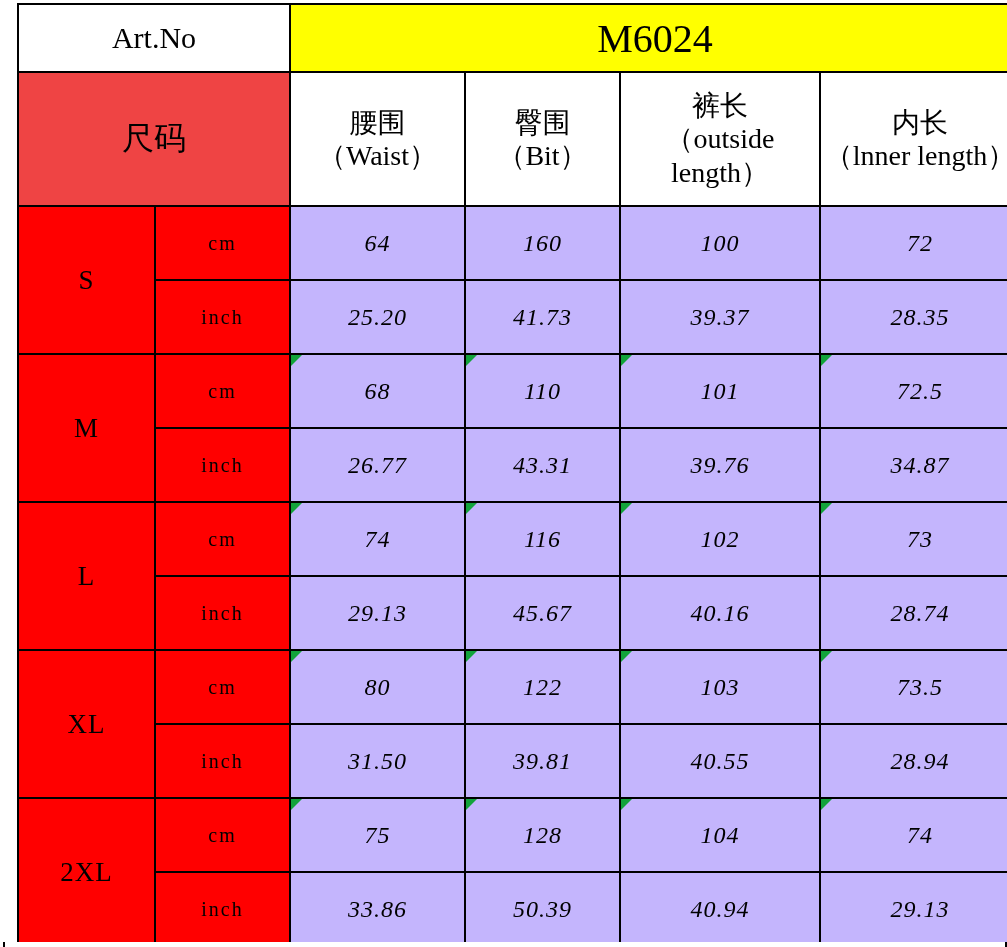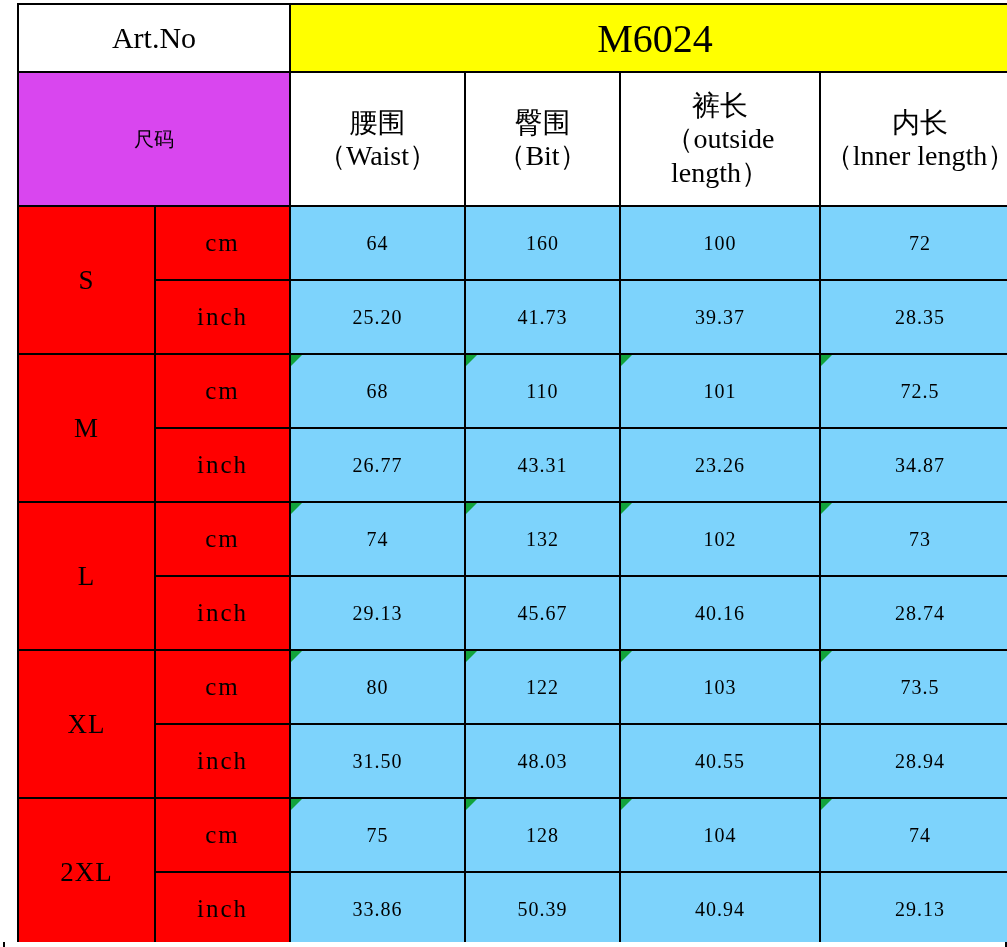--- a/index.html
+++ b/index.html
@@ -50,22 +50,22 @@
     font-size: 30px;
     height: 66px;
   }
   .artno-value {
     background: #ffff00;
     font-size: 40px;
     height: 66px;
   }
   
   .size-head {
-    background: #d946ef;
-    font-size: 20px;
+    background: #ef4444;
+    font-size: 32px;
     height: 132px;
   }
   .measure-head {
     background: #ffffff;
     font-size: 28px;
     line-height: 1.18;
     height: 132px;
     padding: 2px 4px;
     word-break: break-word;
   }
@@ -73,30 +73,31 @@
   .measure-head .en { display: block; }
 
   
   .size-cell {
     background: #ff0000;
     font-size: 27px;
     letter-spacing: 1px;
   }
   .unit-cell {
     background: #ff0000;
-    font-size: 25px;
+    font-size: 20px;
     height: 72px;
     letter-spacing: 2px;
     font-family: "Liberation Serif", serif;
   }
   .val-cell {
-    background: #7dd3fc;
-    font-size: 20px;
+    background: #c4b5fd;
+    font-size: 24px;
     height: 72px;
     letter-spacing: 1px;
+    font-style: italic;
   }
   
   .val-cell.marked::before {
     content: "";
     position: absolute;
     top: 0;
     left: 0;
     width: 0;
     height: 0;
     border-top: 11px solid #12a33b;
@@ -176,29 +177,29 @@
         <td class="unit-cell">cm</td>
         <td class="val-cell marked">68</td>
         <td class="val-cell marked">110</td>
         <td class="val-cell marked">101</td>
         <td class="val-cell marked">72.5</td>
       </tr>
       <tr>
         <td class="unit-cell">inch</td>
         <td class="val-cell">26.77</td>
         <td class="val-cell">43.31</td>
-        <td class="val-cell">23.26</td>
+        <td class="val-cell">39.76</td>
         <td class="val-cell">34.87</td>
       </tr>
 
       <tr>
         <td class="size-cell" rowspan="2">L</td>
         <td class="unit-cell">cm</td>
         <td class="val-cell marked">74</td>
-        <td class="val-cell marked">132</td>
+        <td class="val-cell marked">116</td>
         <td class="val-cell marked">102</td>
         <td class="val-cell marked">73</td>
       </tr>
       <tr>
         <td class="unit-cell">inch</td>
         <td class="val-cell">29.13</td>
         <td class="val-cell">45.67</td>
         <td class="val-cell">40.16</td>
         <td class="val-cell">28.74</td>
       </tr>
@@ -207,21 +208,21 @@
         <td class="size-cell" rowspan="2">XL</td>
         <td class="unit-cell">cm</td>
         <td class="val-cell marked">80</td>
         <td class="val-cell marked">122</td>
         <td class="val-cell marked">103</td>
         <td class="val-cell marked">73.5</td>
       </tr>
       <tr>
         <td class="unit-cell">inch</td>
         <td class="val-cell">31.50</td>
-        <td class="val-cell">48.03</td>
+        <td class="val-cell">39.81</td>
         <td class="val-cell">40.55</td>
         <td class="val-cell">28.94</td>
       </tr>
 
       <tr>
         <td class="size-cell" rowspan="2">2XL</td>
         <td class="unit-cell">cm</td>
         <td class="val-cell marked">75</td>
         <td class="val-cell marked">128</td>
         <td class="val-cell marked">104</td>

